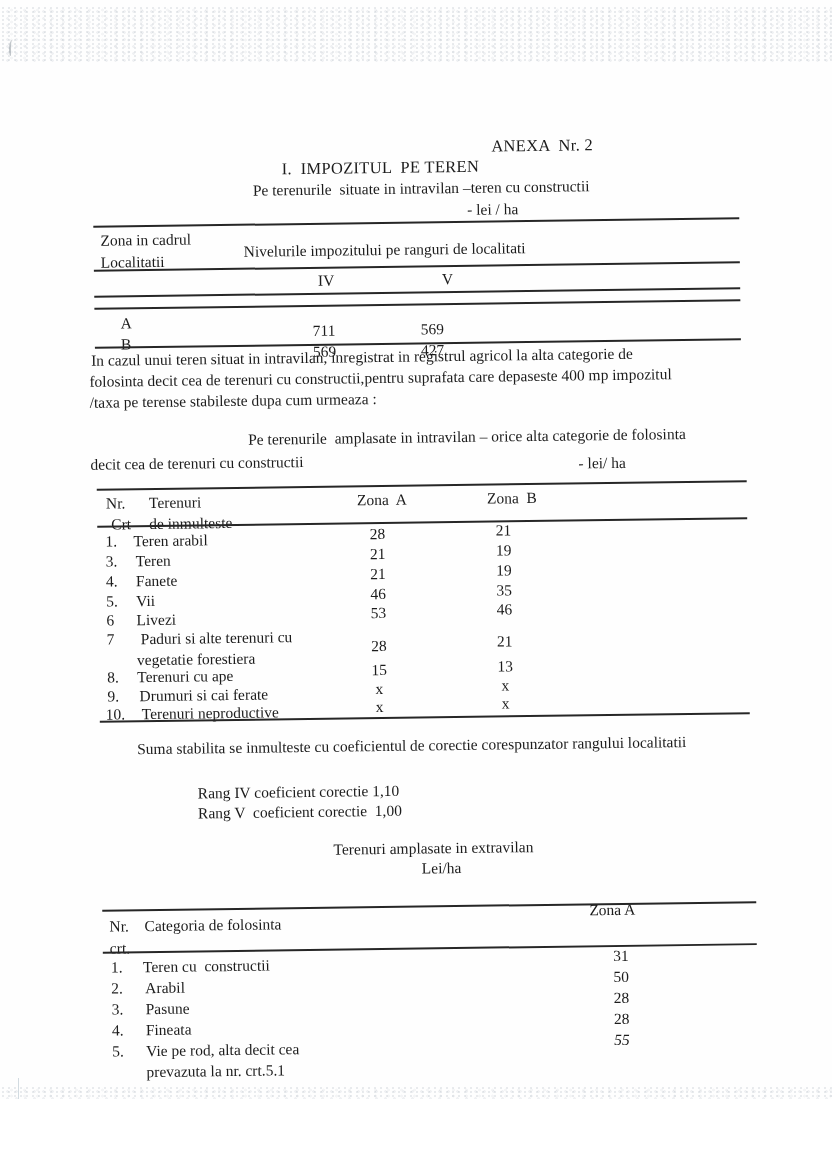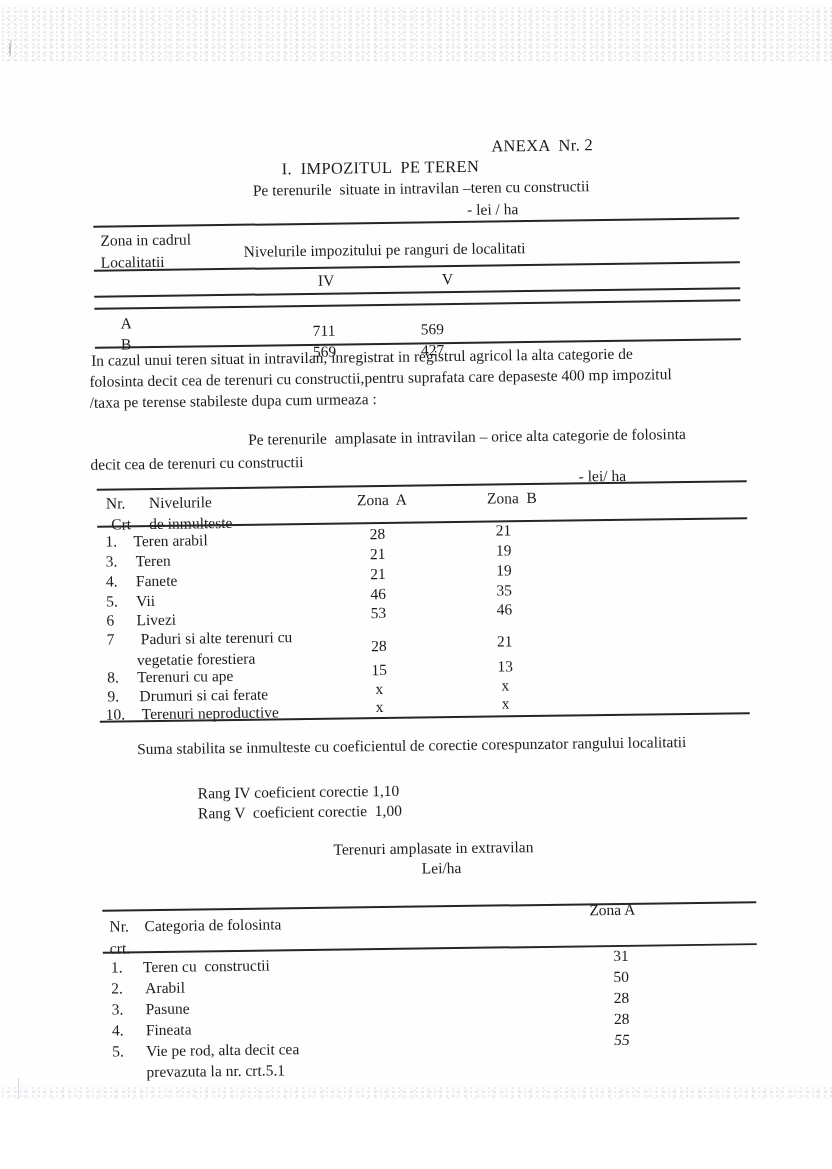--- a/index.html
+++ b/index.html
@@ -89,26 +89,26 @@
       <span class="t1v" style="left:424px;">427</span>
     </div>
     <div class="rule" style="left:98px;top:348px;width:646px;"></div>
 
     <div class="abs" style="left:94px;top:353px;">In cazul unui teren situat in intravilan, inregistrat in registrul agricol la alta categorie de</div>
     <div class="abs" style="left:92px;top:374px;">folosinta decit cea de terenuri cu constructii,pentru suprafata care depaseste 400 mp impozitul</div>
     <div class="abs" style="left:92px;top:395px;">/taxa pe terense stabileste dupa cum urmeaza :</div>
 
     <div class="abs" style="left:250px;top:434px;">Pe terenurile  amplasate in intravilan – orice alta categorie de folosinta</div>
     <div class="abs" style="left:92px;top:457px;">decit cea de terenuri cu constructii</div>
-    <div class="abs" style="left:580px;top:475px;">- lei/ ha</div>
+    <div class="abs" style="left:580px;top:462px;">- lei/ ha</div>
 
     <div class="rule" style="left:98px;top:490px;width:650px;"></div>
     <div class="trow" style="top:496px;">
       <span style="left:107px;">Nr.</span>
-      <span style="left:150px;">Nivelurile</span>
+      <span style="left:150px;">Terenuri</span>
       <span style="left:358px;">Zona  A</span>
       <span style="left:488px;">Zona  B</span>
     </div>
     <div class="trow" style="top:517px;">
       <span style="left:112px;">Crt</span>
       <span style="left:150px;">de inmulteste</span>
     </div>
     <div class="rule" style="left:98px;top:527px;width:650px;"></div>
 
     <div class="trow" style="top:534px;">

